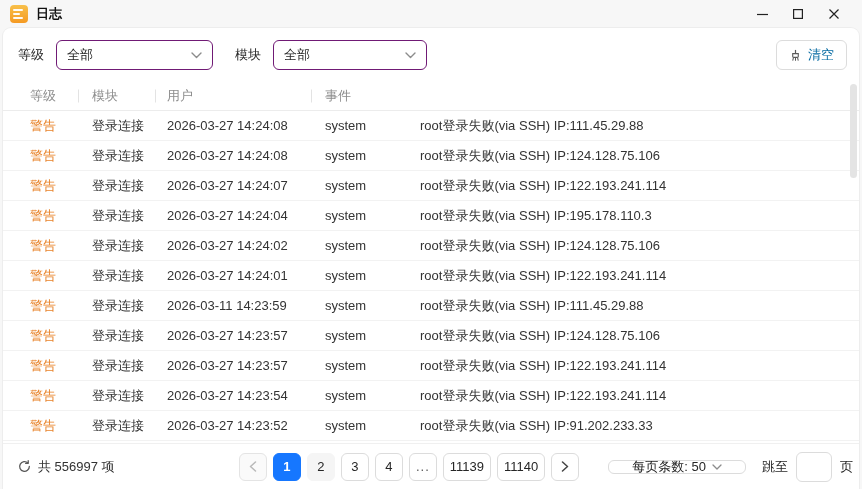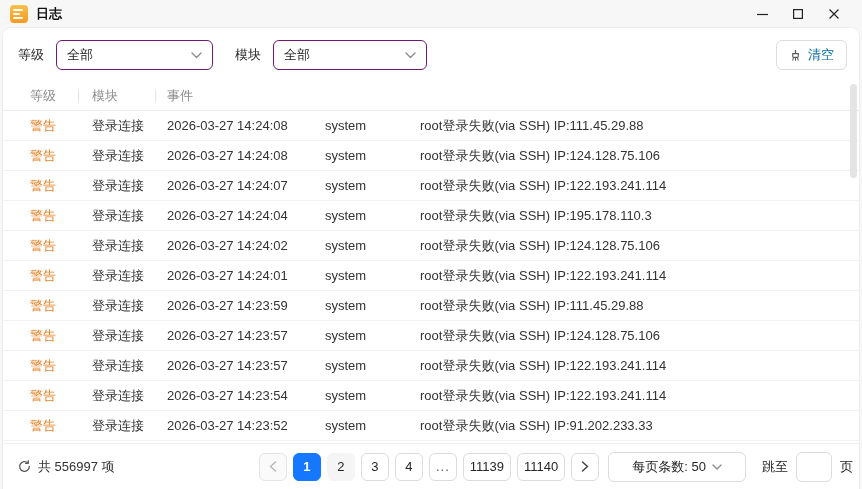--- a/index.html
+++ b/index.html
@@ -110,22 +110,22 @@
     border:1px solid #dcdcdc; border-radius:6px; background:#fff;
     display:flex; align-items:center; justify-content:center;
     font-size:13px; color:#262626; cursor:pointer;
   }
   .pg-btn.active { background:var(--accent,#1677ff); border-color:var(--accent,#1677ff);
     color:#fff; font-weight:bold; }
   .pg-btn.softgray { background:#f5f5f5; border-color:#f5f5f5; }
   .pg-btn.nav-prev { background:#fafafa; border-color:#e4e4e4; color:#b9b9b9; }
   .pg-btn.ellipsis { color:#595959; letter-spacing:1px; }
   .page-size {
-    height:30px; border:1px solid #dcdcdc; border-radius:6px; background:#fff;
-    display:flex; align-items:center; gap:6px; padding:0 23px; margin-left:3px;
+    height:14px; border:1px solid #dcdcdc; border-radius:6px; background:#fff;
+    display:flex; align-items:center; gap:6px; padding:0 23px; margin-left:23px;
     cursor:pointer; white-space:nowrap;
   }
   .jump { display:flex; align-items:center; gap:8px; margin-left:10px; white-space:nowrap; }
   .jump input {
     width:36px; height:30px; border:1px solid #dcdcdc; border-radius:6px;
     outline:none; font-size:13px; text-align:center;
     font-family:inherit;
   }
 </style>
 </head>
@@ -192,20 +192,21 @@
       </span>
       <span>清空</span>
     </button>
 
   </div>
 
   <div class="table-wrap">
     <div class="thead">
       <div class="th">等级</div>
       <div class="th">模块</div>
+      <div class="th">用户</div>
       <div class="th">事件</div>
     </div>
     <div id="tbody">
     <div class="trow">
       <div class="td level">警告</div>
       <div class="td">登录连接</div>
       <div class="td">2026-03-27 14:24:08</div>
       <div class="td">system</div>
       <div class="td">root登录失败(via SSH) IP:111.45.29.88</div>
     </div>
@@ -246,21 +247,21 @@
       <div class="td level">警告</div>
       <div class="td">登录连接</div>
       <div class="td">2026-03-27 14:24:01</div>
       <div class="td">system</div>
       <div class="td">root登录失败(via SSH) IP:122.193.241.114</div>
     </div>
 
     <div class="trow">
       <div class="td level">警告</div>
       <div class="td">登录连接</div>
-      <div class="td">2026-03-27 14:23:59</div>
+      <div class="td">2026-03-11 14:23:59</div>
       <div class="td">system</div>
       <div class="td">root登录失败(via SSH) IP:111.45.29.88</div>
     </div>
 
     <div class="trow">
       <div class="td level">警告</div>
       <div class="td">登录连接</div>
       <div class="td">2026-03-27 14:23:57</div>
       <div class="td">system</div>
       <div class="td">root登录失败(via SSH) IP:124.128.75.106</div>

